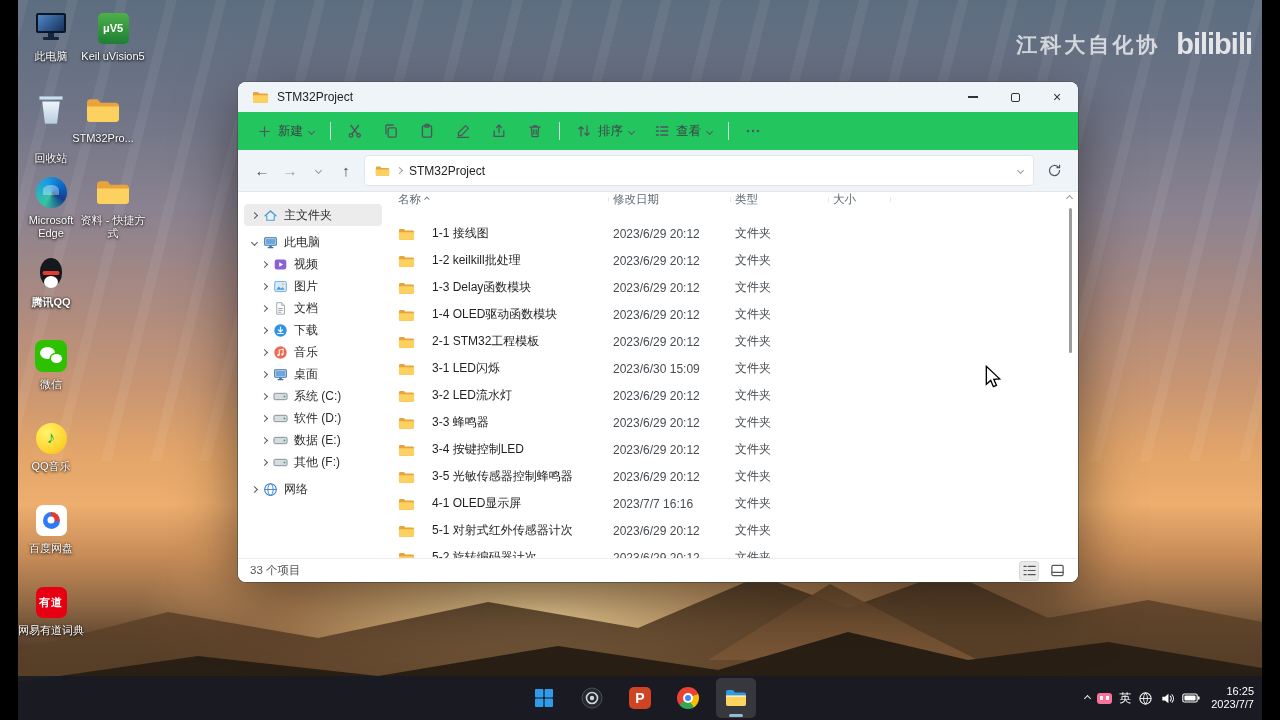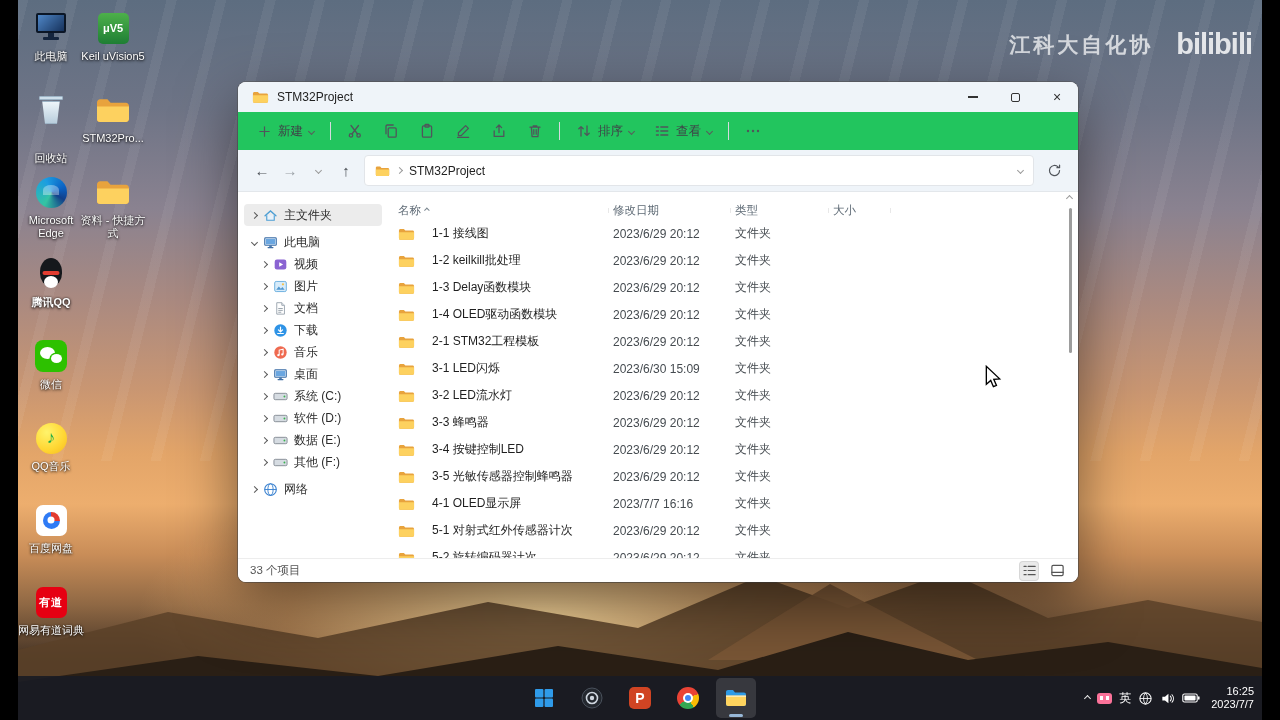--- a/index.html
+++ b/index.html
@@ -12,21 +12,21 @@
   
   .wallpaper{position:absolute;inset:0;
     background:
       radial-gradient(ellipse 560px 220px at 42% 86%, rgba(255,222,160,.95), rgba(255,190,120,.40) 45%, rgba(255,190,120,0) 72%),
       linear-gradient(180deg,#5d6d80 0%,#6e7486 15%,#8a8290 29%,#ab8a80 42%,#c99672 54%,#e3a569 63%,#edae6e 70%,#c98d58 77%,#8f6844 84%,#4a3727 91%,#241b13 100%);}
   .rays{position:absolute;left:0;top:0;right:0;height:64%;
     background:repeating-linear-gradient(104deg, rgba(255,255,255,.07) 0 10px, rgba(255,255,255,0) 10px 48px);opacity:.8}
   .mtns{position:absolute;left:0;bottom:0;width:100%;height:210px}
 
   
-  .watermark{position:absolute;top:28px;right:10px;display:flex;align-items:center;gap:23px;z-index:3}
+  .watermark{position:absolute;top:28px;right:10px;display:flex;align-items:center;gap:16px;z-index:3}
   .wm-text{font-size:21px;font-weight:600;letter-spacing:3px;color:rgba(255,255,255,.72)}
   .wm-logo{font-size:29px;font-weight:800;letter-spacing:-1px;color:rgba(255,255,255,.82)}
 
   
   #desktop-icons{position:absolute;left:2px;top:8px;z-index:2}
   .dcell{position:absolute;width:62px;height:80px;display:flex;flex-direction:column;align-items:center;cursor:default}
   .dicon{height:40px;display:flex;align-items:center;justify-content:center}
   .dlabel{width:66px;margin-top:2px;font-size:11px;line-height:13px;color:#fff;text-align:center;
     text-shadow:0 1px 3px rgba(0,0,0,.95),0 0 2px rgba(0,0,0,.6)}
   .di{position:relative}
@@ -103,21 +103,21 @@
   .wbody{flex:1;display:flex;position:relative;background:#fff;min-height:0}
   .navpane{width:150px;flex:0 0 auto;padding-top:12px;overflow:hidden}
   .nitem{height:22px;display:flex;align-items:center;gap:6px;padding-left:8px;margin:0 6px;border-radius:4px;font-size:12px;color:#2b2b2b;cursor:default}
   .nitem.lvl1{padding-left:18px}
   .nitem.selected{background:#ececec}
   .nitem.gap{margin-top:5px}
   .si{width:15px;height:15px;flex:0 0 auto}
   .nlabel{white-space:nowrap}
 
   .main{flex:1;min-width:0;padding:0 18px 0 6px;display:flex;flex-direction:column}
-  .listheader{height:26px;display:flex;align-items:flex-end;flex:0 0 auto}
+  .listheader{height:26px;display:flex;align-items:flex-start;flex:0 0 auto}
   .hcell{position:relative;font-size:11.5px;color:#5f6b76;display:flex;align-items:center;gap:6px;padding-left:4px}
   .hcell::after{content:"";position:absolute;right:0;top:5px;bottom:5px;width:1px;background:#e8e8e8}
   .c-name{width:215px}.c-date{width:122px}.c-type{width:98px}.c-size{width:62px}
   .sortcaret{transform:rotate(-135deg) translate(2px,-1px);width:4px;height:4px;border-width:1.2px;border-color:#7a868f}
   .filelist{flex:1;overflow:hidden;margin-top:2px}
   .frow{height:27px;display:flex;align-items:center;font-size:12px;color:#1f1f1f;border-radius:3px;cursor:default}
   .frow .cell{padding-left:4px;white-space:nowrap;overflow:hidden}
   .frow .name{width:215px;display:flex;align-items:center;gap:17px}
   .frow .date,.frow .type{color:#454b50}
   .frow .date{width:122px}.frow .type{width:98px}.frow .size{width:62px}
@@ -189,21 +189,21 @@
       </div>
       <div class="dcell" style="left: 0px; top: 82px; gap: 20px;">
         <div class="dicon">
           <div class="di di-bin">
             <div class="bin-lid"></div>
             <div class="bin-cup"></div>
           </div>
         </div>
         <div class="dlabel">回收站</div>
       </div>
-      <div class="dcell" style="left: 62px; top: 82px;">
+      <div class="dcell" style="left: 52px; top: 82px;">
         <div class="dicon">
           <div class="di dfold"><svg class="dfold" viewBox="0 0 18 14">
               <path d="M1 3.2c0-.9.7-1.6 1.6-1.6h3.6l1.6 1.8h7.6c.9 0 1.6.7 1.6 1.6v6.4c0 .9-.7 1.6-1.6 1.6H2.6A1.6 1.6 0 0 1 1 11.4z" fill="#e8a33d"></path>
               <path d="M1 5.2h16v6.2c0 .9-.7 1.6-1.6 1.6H2.6A1.6 1.6 0 0 1 1 11.4z" fill="#fdd15f"></path>
             </svg></div>
         </div>
         <div class="dlabel">STM32Pro...</div>
       </div>
       <div class="dcell" style="left: 0px; top: 164px;">
         <div class="dicon">

